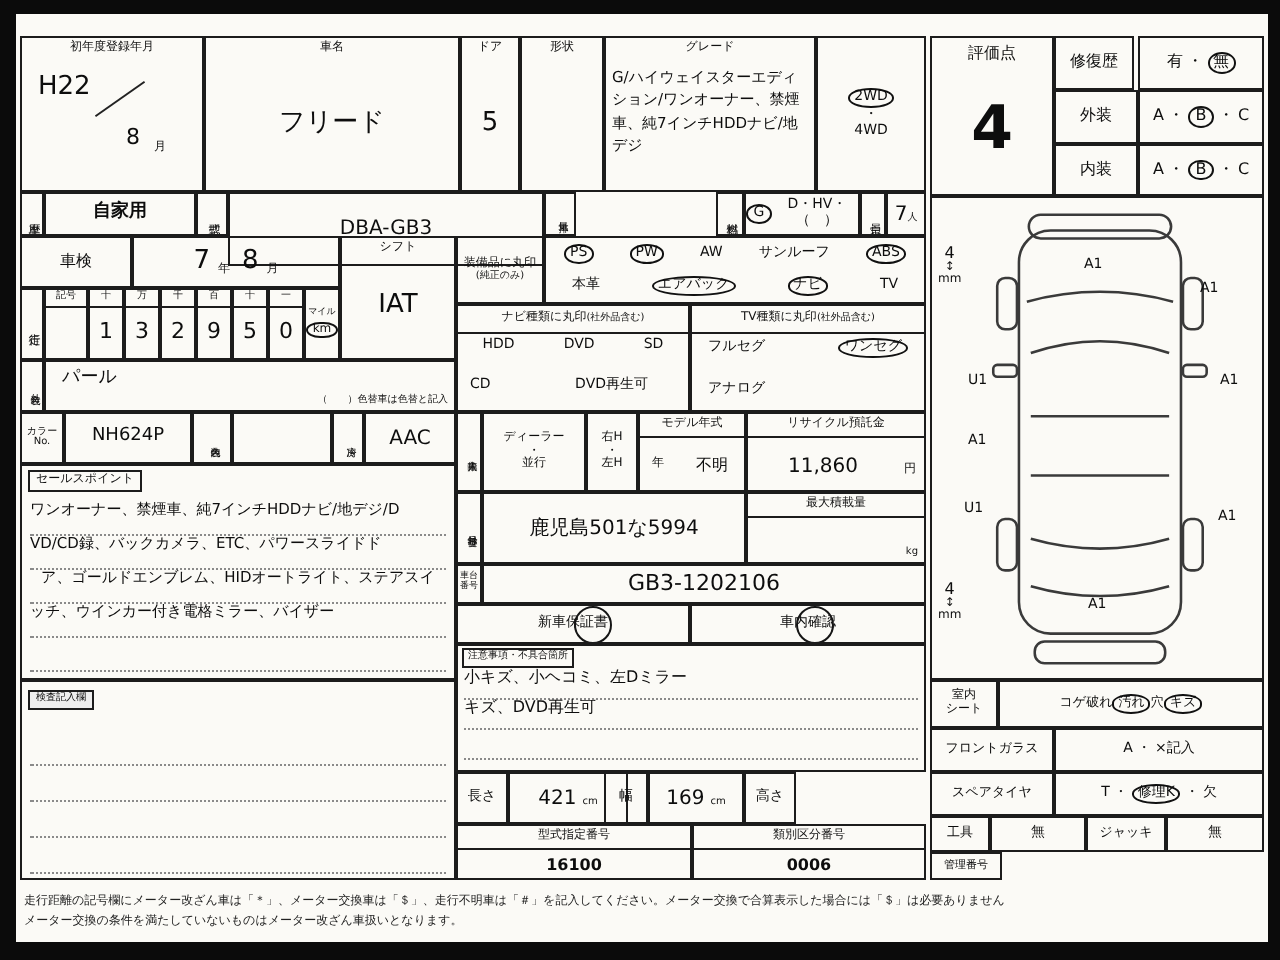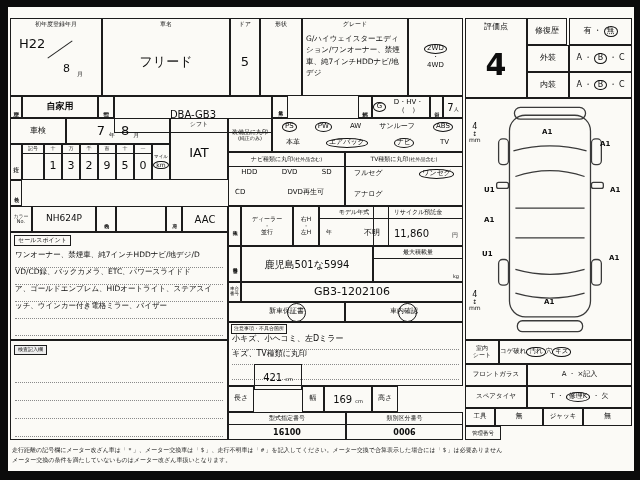--- a/index.html
+++ b/index.html
@@ -11,21 +11,21 @@
   .col{flex-direction:column}
   .nb{border:none}
   .lt{justify-content:flex-start;text-align:left}
   .hd{font-size:6px;color:#111}
   .hd5{font-size:5px;color:#111}
   .vert{writing-mode:vertical-rl;text-orientation:upright;font-size:6px;letter-spacing:0}
   .circ{border:1.4px solid #111;border-radius:50%;padding:0 2px;min-width:13px;display:inline-block;text-align:center}
   .sep{padding:0 2px}
   .dotline{border-bottom:1px dotted #8a8a8a;width:100%;}
   .stampcirc{position:absolute;width:19px;height:19px;border:1.6px solid #151515;border-radius:50%}
-  .mark{position:absolute;font-size:7px;font-weight:bold;color:#0d0d0d}
+  .mark{position:absolute;font-size:7px;font-weight:normal;color:#0d0d0d}
   .scalemark{position:absolute;font-size:6px;color:#0d0d0d;text-align:center;line-height:1}
   svg{display:block}
 </style>
 </head>
 <body>
 
 <div id="page">
   <div class="sheet"></div>
 
   <div class="c col" style="left:10px;top:18px;width:92px;height:78px">
@@ -194,40 +194,44 @@
     <div style="position:absolute;top:16px;left:8px;right:8px;display:flex;justify-content:space-between;font-size:7px;align-items:center">
       <span>フルセグ</span>
       <span class="circ">ワンセグ</span>
     </div>
     <div style="position:absolute;top:38px;left:8px;font-size:7px">
       <span>アナログ</span>
     </div>
   </div>
 
   <div class="c vert" style="left:10px;top:180px;width:12px;height:26px;font-size:5px">外装色</div>
+  <div class="c" style="left:22px;top:180px;width:206px;height:26px">
+    <span style="position:absolute;left:8px;top:4px;font-size:9px">パール</span>
+    <span class="hd5" style="position:absolute;right:3px;bottom:2px">（　　）色替車は色替と記入</span>
+  </div>
 
   <div class="c" style="left:10px;top:206px;width:22px;height:26px;font-size:5px">カラー No.</div>
   <div class="c" style="left:32px;top:206px;width:64px;height:26px;font-size:9px">NH624P</div>
   <div class="c vert" style="left:96px;top:206px;width:20px;height:26px;font-size:5px">内装色</div>
   <div class="c" style="left:116px;top:206px;width:50px;height:26px"></div>
   <div class="c vert" style="left:166px;top:206px;width:16px;height:26px;font-size:5px">冷房</div>
   <div class="c" style="left:182px;top:206px;width:46px;height:26px;font-size:10px">AAC</div>
 
   <div class="c vert" style="left:228px;top:206px;width:13px;height:40px;font-size:5px">輸入車</div>
   <div class="c col" style="left:241px;top:206px;width:52px;height:40px;font-size:6px">
     <span>ディーラー</span>
       <span>・</span>
       <span>並行</span>
   </div>
   <div class="c col" style="left:293px;top:206px;width:26px;height:40px;font-size:6px">
     <span>右H</span>
       <span>・</span>
       <span>左H</span>
   </div>
-  <div class="c" style="left:319px;top:206px;width:70px;height:40px">
+  <div class="c" style="left:319px;top:206px;width:54px;height:40px">
     <div class="hd" style="position:absolute;top:0;left:0;right:0;height:12px;border-bottom:1px solid #1c1c1c;display:flex;align-items:center;justify-content:center">モデル年式</div>
     <span class="hd" style="position:absolute;left:6px;bottom:9px">年</span>
     <span style="position:absolute;right:8px;bottom:7px;font-size:8px">不明</span>
   </div>
   <div class="c" style="left:373px;top:206px;width:90px;height:40px">
     <div class="hd" style="position:absolute;top:0;left:0;right:0;height:12px;border-bottom:1px solid #1c1c1c;display:flex;align-items:center;justify-content:center">リサイクル預託金</div>
     <span style="position:absolute;left:20px;bottom:6px;font-size:10px">11,860</span>
     <span class="hd" style="position:absolute;right:4px;bottom:6px">円</span>
   </div>
 
@@ -249,47 +253,47 @@
   <div class="c" style="left:345px;top:302px;width:118px;height:20px;font-size:7px">
     <span>車内確認</span>
     <div class="stampcirc" style="left:52px;top:0"></div>
   </div>
 
   <div class="c" style="left:10px;top:232px;width:218px;height:108px">
     <div class="hd" style="position:absolute;top:2px;left:3px;border:1px solid #1c1c1c;padding:1px 3px">セールスポイント</div>
     <div style="position:absolute;top:18px;left:4px;right:4px">
       <div class="dotline" style="font-size:7.5px;text-align:left;height:17px">ワンオーナー、禁煙車、純7インチHDDナビ/地デジ/D</div>
       <div class="dotline" style="font-size:7.5px;text-align:left;height:17px">VD/CD録、バックカメラ、ETC、パワースライドド</div>
-      <div class="dotline" style="font-size:7.5px;text-align:left;height:17px">ア、ゴールドエンブレム、HIDオートライト、ステアスイ</div>
+      <div class="dotline" style="font-size:7.5px;text-align:center;height:17px">ア、ゴールドエンブレム、HIDオートライト、ステアスイ</div>
       <div class="dotline" style="font-size:7.5px;text-align:left;height:17px">ッチ、ウインカー付き電格ミラー、バイザー</div>
       <div class="dotline" style="height:17px"></div>
     </div>
   </div>
 
   <div class="c" style="left:10px;top:340px;width:218px;height:100px">
     <div class="hd5" style="position:absolute;top:4px;left:3px;border:1px solid #1c1c1c;padding:1px 3px;background:#eee">検査記入欄</div>
     <div style="position:absolute;top:24px;left:4px;right:4px">
       <div class="dotline" style="height:18px"></div>
       <div class="dotline" style="height:18px"></div>
       <div class="dotline" style="height:18px"></div>
       <div class="dotline" style="height:18px"></div>
     </div>
   </div>
 
   <div class="c" style="left:228px;top:322px;width:235px;height:64px">
     <div class="hd5" style="position:absolute;top:1px;left:2px;border:1px solid #1c1c1c;padding:1px 2px">注意事項・不具合箇所</div>
     <div style="position:absolute;top:12px;left:3px;right:3px">
       <div class="dotline" style="font-size:8px;text-align:left;height:15px">小キズ、小ヘコミ、左Dミラー</div>
-      <div class="dotline" style="font-size:8px;text-align:left;height:15px">キズ、TV種類に丸印</div>
+      <div class="dotline" style="font-size:8px;text-align:left;height:15px">キズ、DVD再生可</div>
       <div class="dotline" style="height:15px"></div>
     </div>
   </div>
 
   <div class="c" style="left:228px;top:386px;width:26px;height:26px;font-size:7px">長さ</div>
-  <div class="c" style="left:254px;top:364px;width:48px;height:26px">
+  <div class="c" style="left:254px;top:386px;width:60px;height:26px">
     <span style="font-size:10px">421</span>
       <span class="hd5" style="margin:6px 0 0 3px">cm</span>
   </div>
   <div class="c" style="left:302px;top:386px;width:22px;height:26px;font-size:7px">幅</div>
   <div class="c" style="left:324px;top:386px;width:48px;height:26px">
     <span style="font-size:10px">169</span>
       <span class="hd5" style="margin:6px 0 0 3px">cm</span>
   </div>
   <div class="c" style="left:372px;top:386px;width:26px;height:26px;font-size:7px">高さ</div>
 
@@ -340,21 +344,21 @@
     <span class="mark" style="left:16px;top:152px">U1</span>
     <span class="mark" style="left:143px;top:156px">A1</span>
     <span class="mark" style="left:78px;top:200px">A1</span>
   </div>
 
   <div class="c col" style="left:465px;top:340px;width:34px;height:24px;font-size:6px">
     <span>室内</span>
     <span>シート</span>
   </div>
   <div class="c" style="left:499px;top:340px;width:133px;height:24px;font-size:6.5px">
-    <div style="display:flex;width:100%;justify-content:flex-start;align-items:center">
+    <div style="display:flex;width:100%;justify-content:center;align-items:center">
       <span>コゲ</span>
       <span>破れ</span>
       <span class="circ">汚れ</span>
       <span>穴</span>
       <span class="circ">キズ</span>
     </div>
   </div>
 
   <div class="c" style="left:465px;top:364px;width:62px;height:22px;font-size:6.5px">フロントガラス</div>
   <div class="c" style="left:527px;top:364px;width:105px;height:22px;font-size:7px">

